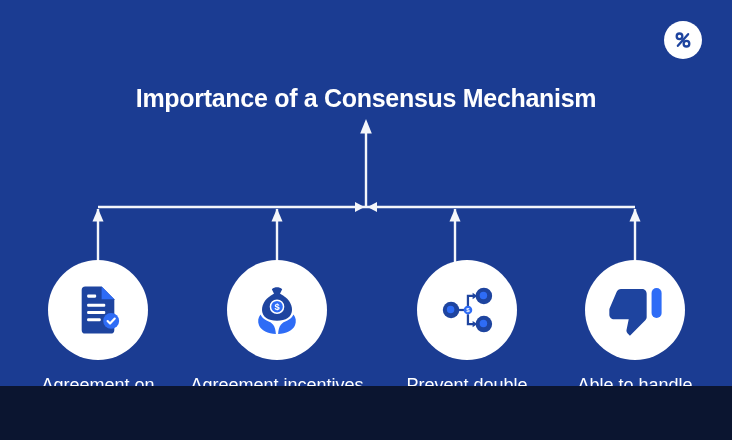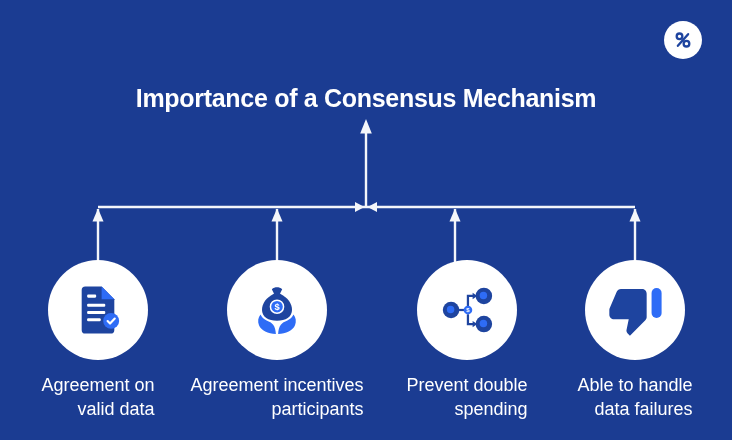--- a/index.html
+++ b/index.html
@@ -5,21 +5,21 @@
   :root{
     --background:#1b3c92;
     --icon-navy:#1e449f;
     --accent-blue:#2e6cf6;
     --text:#ffffff;
     --line:#f4f6fa;
   }
   *{margin:0;padding:0;box-sizing:border-box;}
   body{font-family:"Liberation Sans",sans-serif;background:#0b1530;}
   .canvas{
-    position:relative;width:732px;height:440px;background:var(--background);
+    position:relative;width:732px;height:386px;background:var(--background);
     overflow:hidden;
   }
   .connectors{position:absolute;inset:0;}
   .line-stroke{stroke:var(--line);stroke-width:2.4;fill:none;}
   .line-fill{fill:var(--line);}
   .title{
     position:absolute;top:84px;left:0;width:100%;text-align:center;
     color:var(--text);font-size:25px;line-height:28px;font-weight:700;
     letter-spacing:-0.3px;
   }

